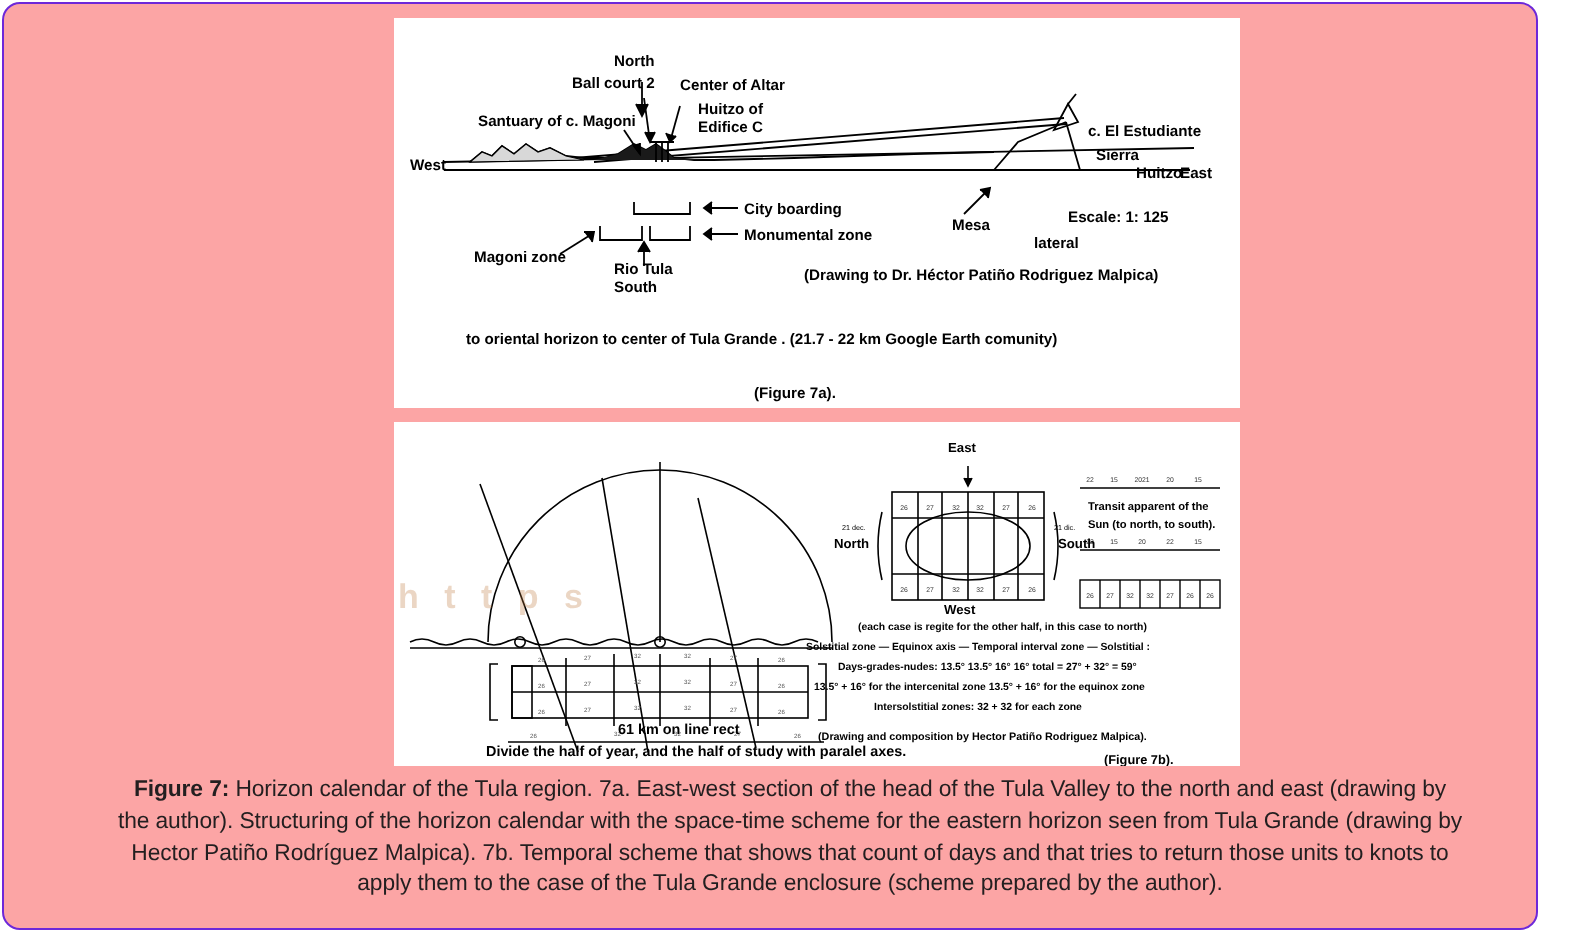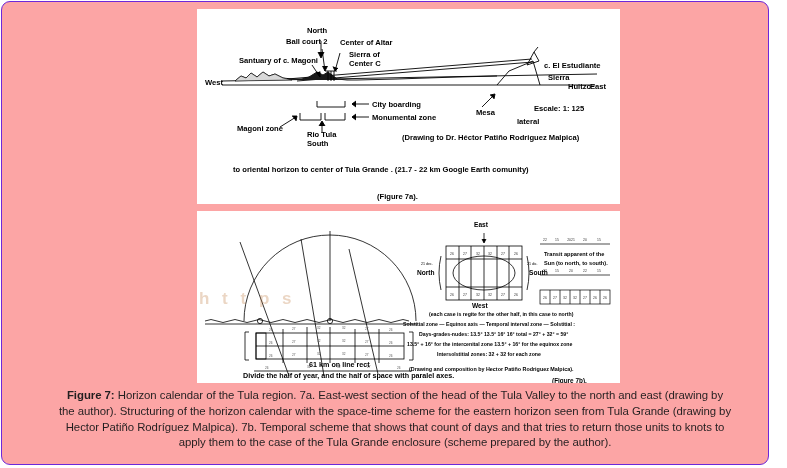--- a/index.html
+++ b/index.html
@@ -121,22 +121,22 @@
       <g stroke="#000" stroke-width="0.9" fill="none">
         <line x1="124" y1="32" x2="124" y2="48"></line>
           <path d="M 121 43 L 124 49 L 127 43" fill="#000"></path>
       </g>
     </svg>
 
     <div style="position:absolute;left:0;top:0;width:100%;height:100%;font-size:7.6px;font-weight:bold;color:#000;">
       <div style="position:absolute;left:110px;top:17px;">North</div>
       <div style="position:absolute;left:89px;top:28px;">Ball court  2</div>
       <div style="position:absolute;left:143px;top:29px;">Center of Altar</div>
-      <div style="position:absolute;left:152px;top:41px;">Sierra of</div>
-      <div style="position:absolute;left:152px;top:50px;">Center C</div>
+      <div style="position:absolute;left:152px;top:41px;">Huitzo of</div>
+      <div style="position:absolute;left:152px;top:50px;">Edifice C</div>
       <div style="position:absolute;left:42px;top:47px;">Santuary of c. Magoni</div>
       <div style="position:absolute;left:8px;top:69px;">West</div>
       <div style="position:absolute;left:347px;top:52px;">c. El Estudiante</div>
       <div style="position:absolute;left:351px;top:64px;">Sierra</div>
       <div style="position:absolute;left:351px;top:73px;margin-left:20px;">Huitzo</div>
       <div style="position:absolute;left:393px;top:73px;">East</div>
       <div style="position:absolute;left:175px;top:91px;">City boarding</div>
       <div style="position:absolute;left:175px;top:104px;">Monumental zone</div>
       <div style="position:absolute;left:40px;top:115px;">Magoni zone</div>
       <div style="position:absolute;left:110px;top:121px;">Rio Tula</div>
@@ -272,21 +272,21 @@
         <text x="348" y="61">22</text>
           <text x="360" y="61">15</text>
           <text x="374" y="61">20</text>
         <text x="388" y="61">22</text>
           <text x="402" y="61">15</text>
       </g>
     </svg>
 
     <div style="position:absolute;left:0;top:0;width:100%;height:100%;font-size:7.2px;font-weight:bold;color:#000;">
       <div style="position:absolute;left:112px;top:149px;">61 km on line rect</div>
-      <div style="position:absolute;left:46px;top:160px;">Divide the half of year, and the half of space with paralel axes.</div>
+      <div style="position:absolute;left:46px;top:160px;">Divide the half of year, and the half of study with paralel axes.</div>
 
       <div style="position:absolute;left:277px;top:10px;font-size:6.6px;">East</div>
       <div style="position:absolute;left:275px;top:91px;font-size:6.6px;">West</div>
       <div style="position:absolute;left:220px;top:58px;font-size:6.6px;">North</div>
       <div style="position:absolute;left:332px;top:58px;font-size:6.6px;">South</div>
       <div style="position:absolute;left:224px;top:51px;font-size:3.6px;font-weight:normal;">21 dec.</div>
       <div style="position:absolute;left:330px;top:51px;font-size:3.6px;font-weight:normal;">21 dic.</div>
 
       <div style="position:absolute;left:347px;top:40px;font-size:5.6px;">Transit apparent of the</div>
       <div style="position:absolute;left:347px;top:49px;font-size:5.6px;">Sun (to north, to south).</div>

